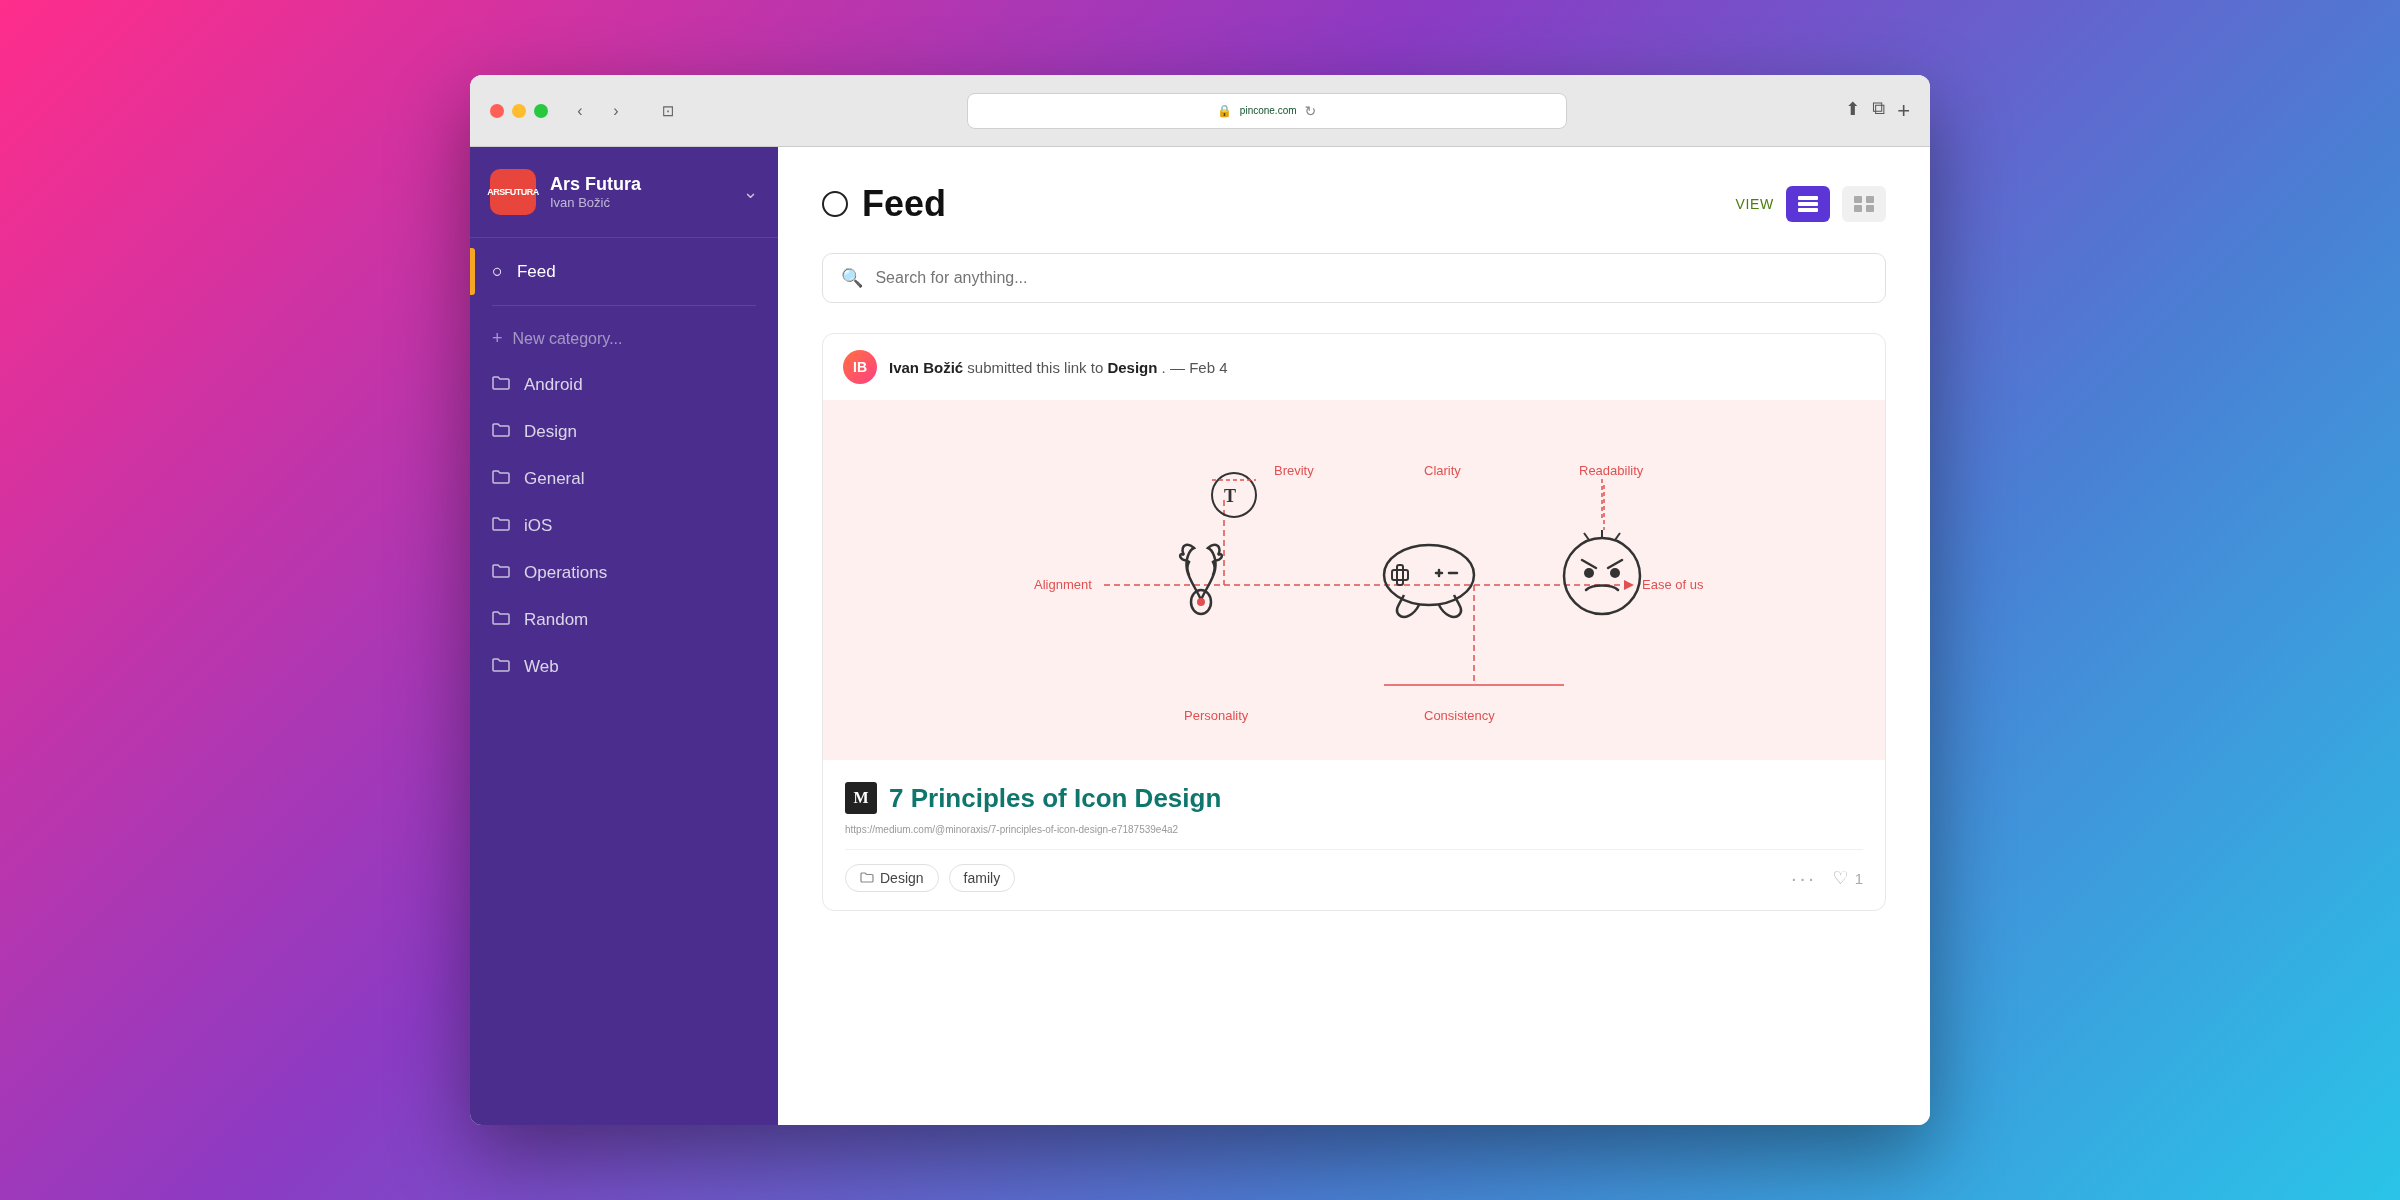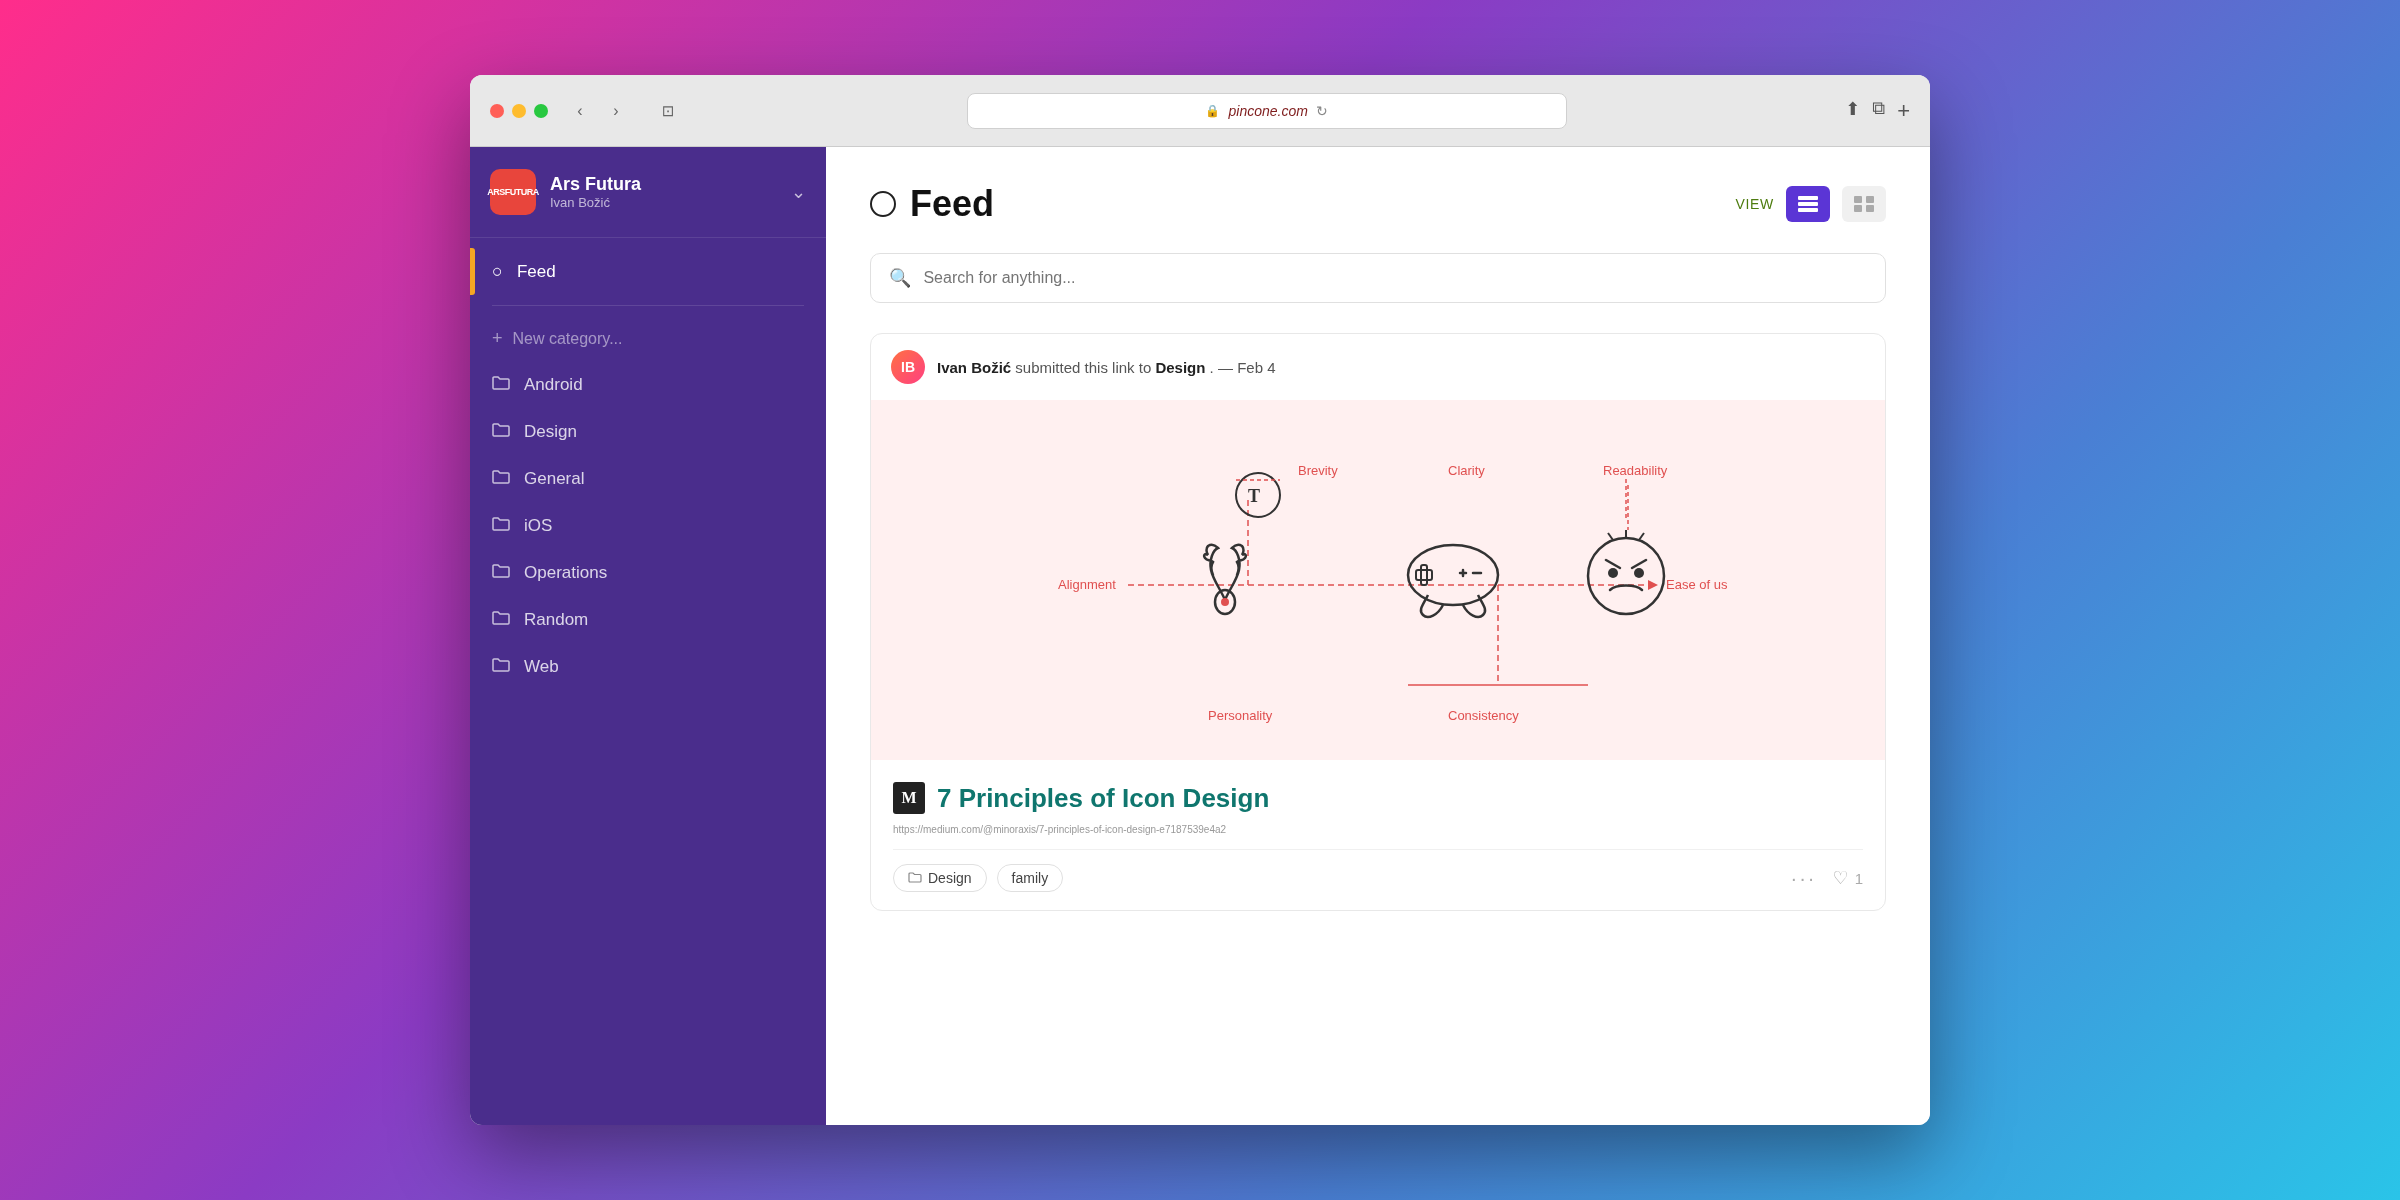--- a/index.html
+++ b/index.html
@@ -73,23 +73,22 @@
       gap: 8px;
       border: 1px solid #d0d0d0;
       max-width: 600px;
       margin: 0 auto;
     }
     .address-bar-lock {
       color: #888;
       font-size: 12px;
     }
     .address-bar-url {
-      font-size: 14px;
-      color: #7f1d1d;
-      font-style: italic;
+      font-size: 10px;
+      color: #14532d;
     }
     .address-bar-refresh {
       color: #888;
       font-size: 14px;
       cursor: pointer;
     }
     .browser-actions {
       display: flex;
       gap: 12px;
       margin-left: auto;
@@ -100,21 +99,21 @@
       cursor: pointer;
     }
     
     .app-content {
       flex: 1;
       display: flex;
       overflow: hidden;
     }
     
     .sidebar {
-      width: 356px;
+      width: 308px;
       background: #4a2d8c;
       display: flex;
       flex-direction: column;
       flex-shrink: 0;
       overflow-y: auto;
     }
     .sidebar-header {
       padding: 22px 20px;
       display: flex;
       align-items: center;

